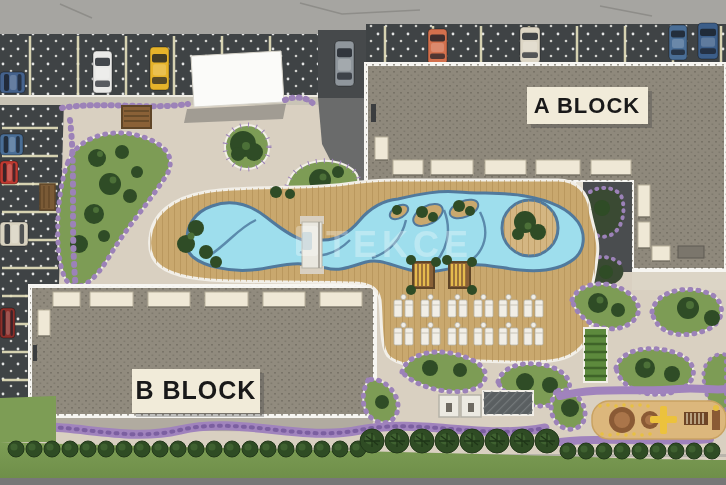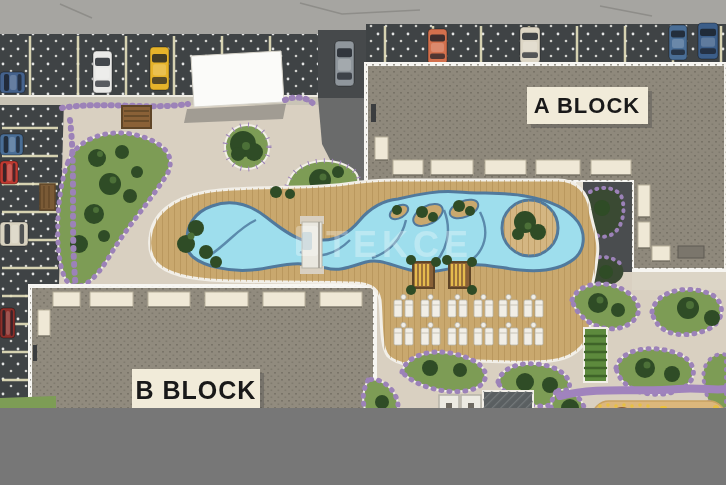--- a/index.html
+++ b/index.html
@@ -1,16 +1,16 @@
 <!DOCTYPE html>
 <html><head>
 <meta charset="utf-8">
 <style>
   html,body{margin:0;padding:0;background:#777;}
-  #stage{position:relative;width:726px;height:408px;overflow:hidden;
+  #stage{position:relative;width:726px;height:478px;overflow:hidden;
          font-family:"Liberation Sans",sans-serif;}
   svg{display:block}
   text{font-family:"Liberation Sans",sans-serif;}
   .plate-text{fill:#191919;font-weight:600;}
   .wm{fill:rgba(255,255,255,0.30);font-weight:bold;letter-spacing:5px;}
 </style>
 </head>
 <body>
 
 <div id="stage">

